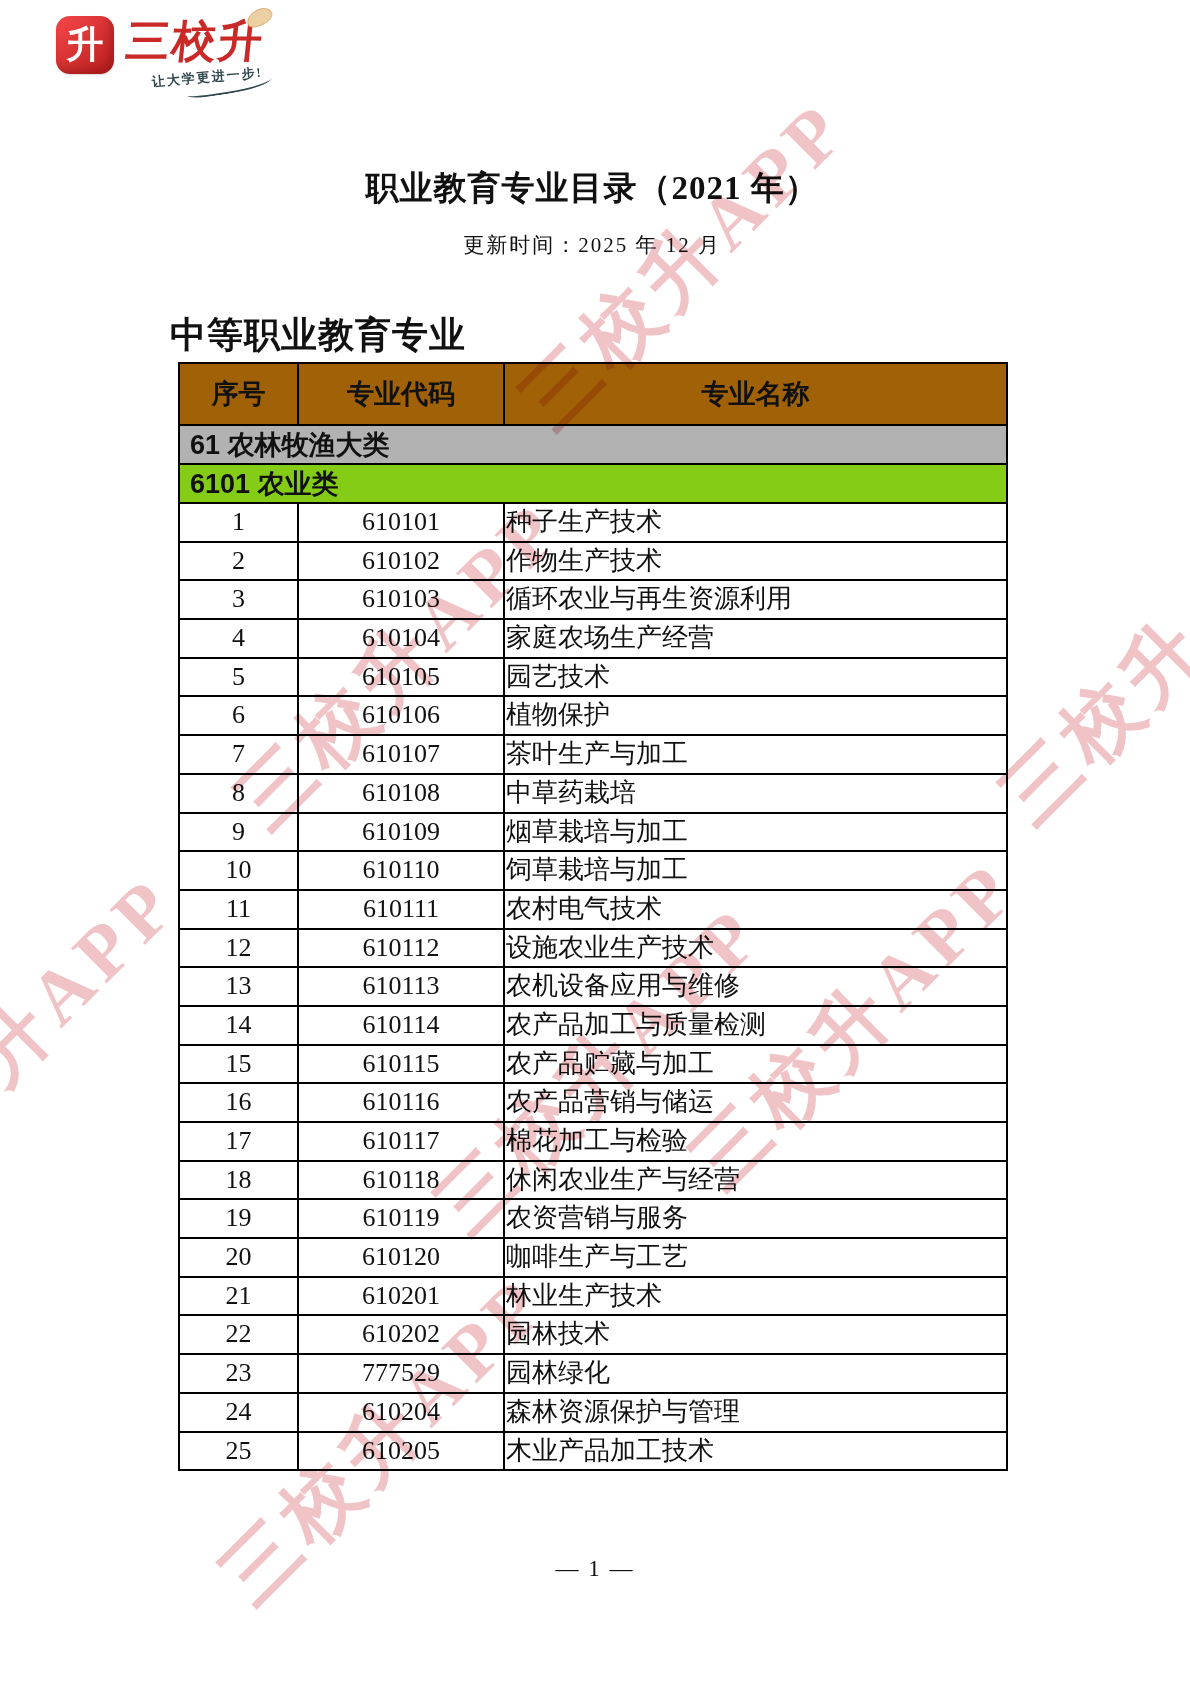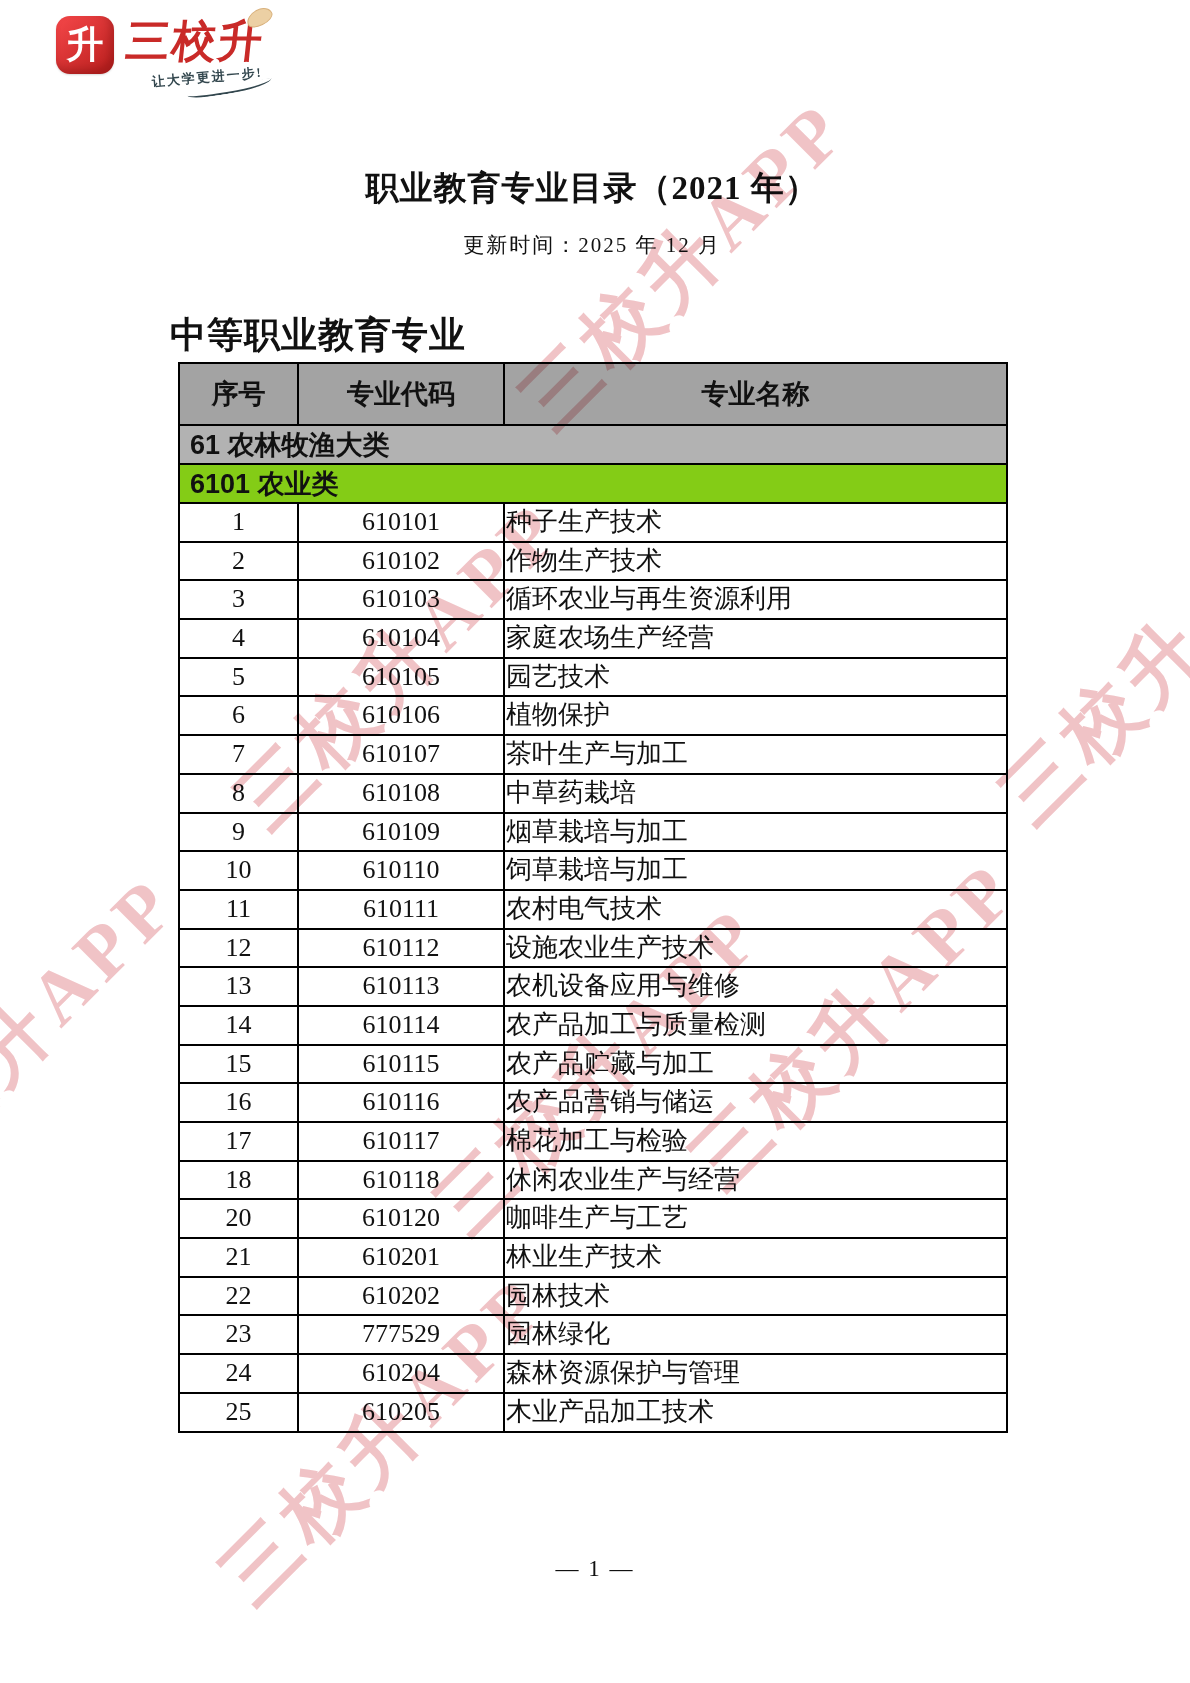--- a/index.html
+++ b/index.html
@@ -55,21 +55,21 @@
     font-size:36px;font-weight:bold;letter-spacing:1px;
   }
   
   table.catalog{
     position:absolute;left:178px;top:362px;width:828px;z-index:2;
     border-collapse:collapse;table-layout:fixed;
   }
   table.catalog th,table.catalog td{border:2px solid #000;overflow:hidden;}
   table.catalog thead th{
     height:58px;font-family:"Liberation Sans","DejaVu Sans",sans-serif;
-    font-weight:bold;font-size:27px;text-align:center;background:#a3a3a3;
+    font-weight:bold;font-size:27px;text-align:center;background:#a16207;
   }
   tr.band td{
     height:37px;text-align:left;padding:0 5px 0 10px;
     font-family:"Liberation Sans","DejaVu Sans",sans-serif;font-weight:bold;font-size:27px;
   }
   tr.band.cat td{background:#b2b2b2;}
   tr.band.sub td{background:#84cc16;}
   tr.data-row{height:38.7px;}
   tr.data-row td{font-size:26px;line-height:1.1;}
   td.c-no,td.c-code{text-align:center;}
@@ -214,20 +214,25 @@
           <td class="c-no">17</td>
           <td class="c-code">610117</td>
           <td class="c-name">棉花加工与检验</td>
         </tr>
         <tr class="data-row">
           <td class="c-no">18</td>
           <td class="c-code">610118</td>
           <td class="c-name">休闲农业生产与经营</td>
         </tr>
         <tr class="data-row">
+          <td class="c-no">19</td>
+          <td class="c-code">610119</td>
+          <td class="c-name">农资营销与服务</td>
+        </tr>
+        <tr class="data-row">
           <td class="c-no">20</td>
           <td class="c-code">610120</td>
           <td class="c-name">咖啡生产与工艺</td>
         </tr>
         <tr class="data-row">
           <td class="c-no">21</td>
           <td class="c-code">610201</td>
           <td class="c-name">林业生产技术</td>
         </tr>
         <tr class="data-row">

